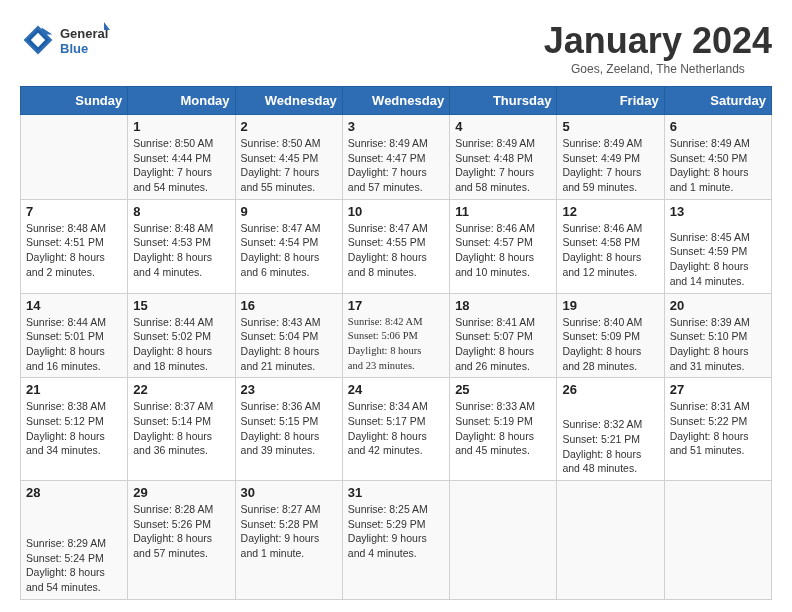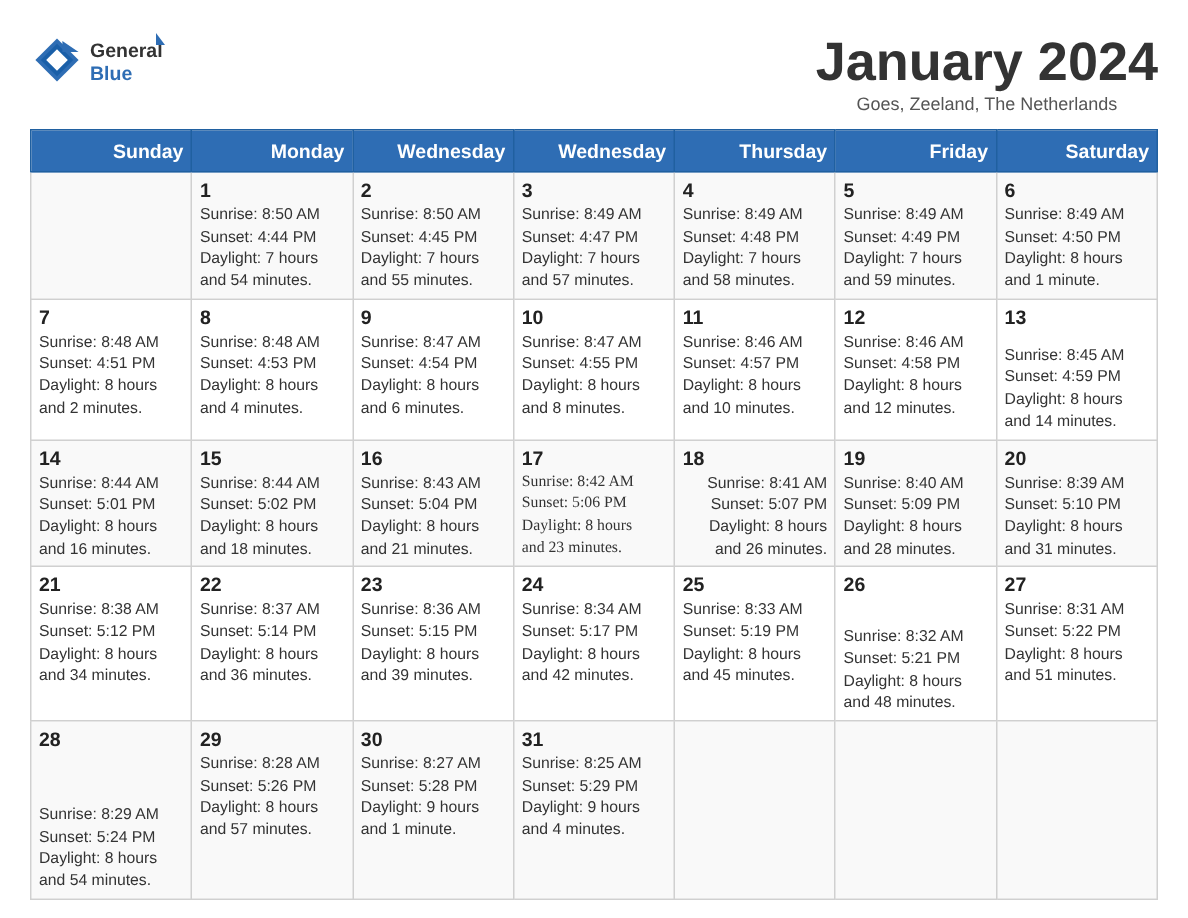--- a/index.html
+++ b/index.html
@@ -235,21 +235,21 @@
         </td>
         <td>
           <span class="day-num">17</span>
           <div class="day-info" style="white-space: pre-line; font-family: Liberation Serif, serif;">Sunrise: 8:42 AM
 Sunset: 5:06 PM
 Daylight: 8 hours
 and 23 minutes.</div>
         </td>
         <td>
           <span class="day-num">18</span>
-          <div class="day-info" style="white-space: pre-line; text-align: right;">Sunrise: 8:41 AM
+          <div class="day-info" style="white-space: pre-line;">Sunrise: 8:41 AM
 Sunset: 5:07 PM
 Daylight: 8 hours
 and 26 minutes.</div>
         </td>
         <td>
           <span class="day-num">19</span>
           <div class="day-info" style="white-space: pre-line;">Sunrise: 8:40 AM
 Sunset: 5:09 PM
 Daylight: 8 hours
 and 28 minutes.</div>

